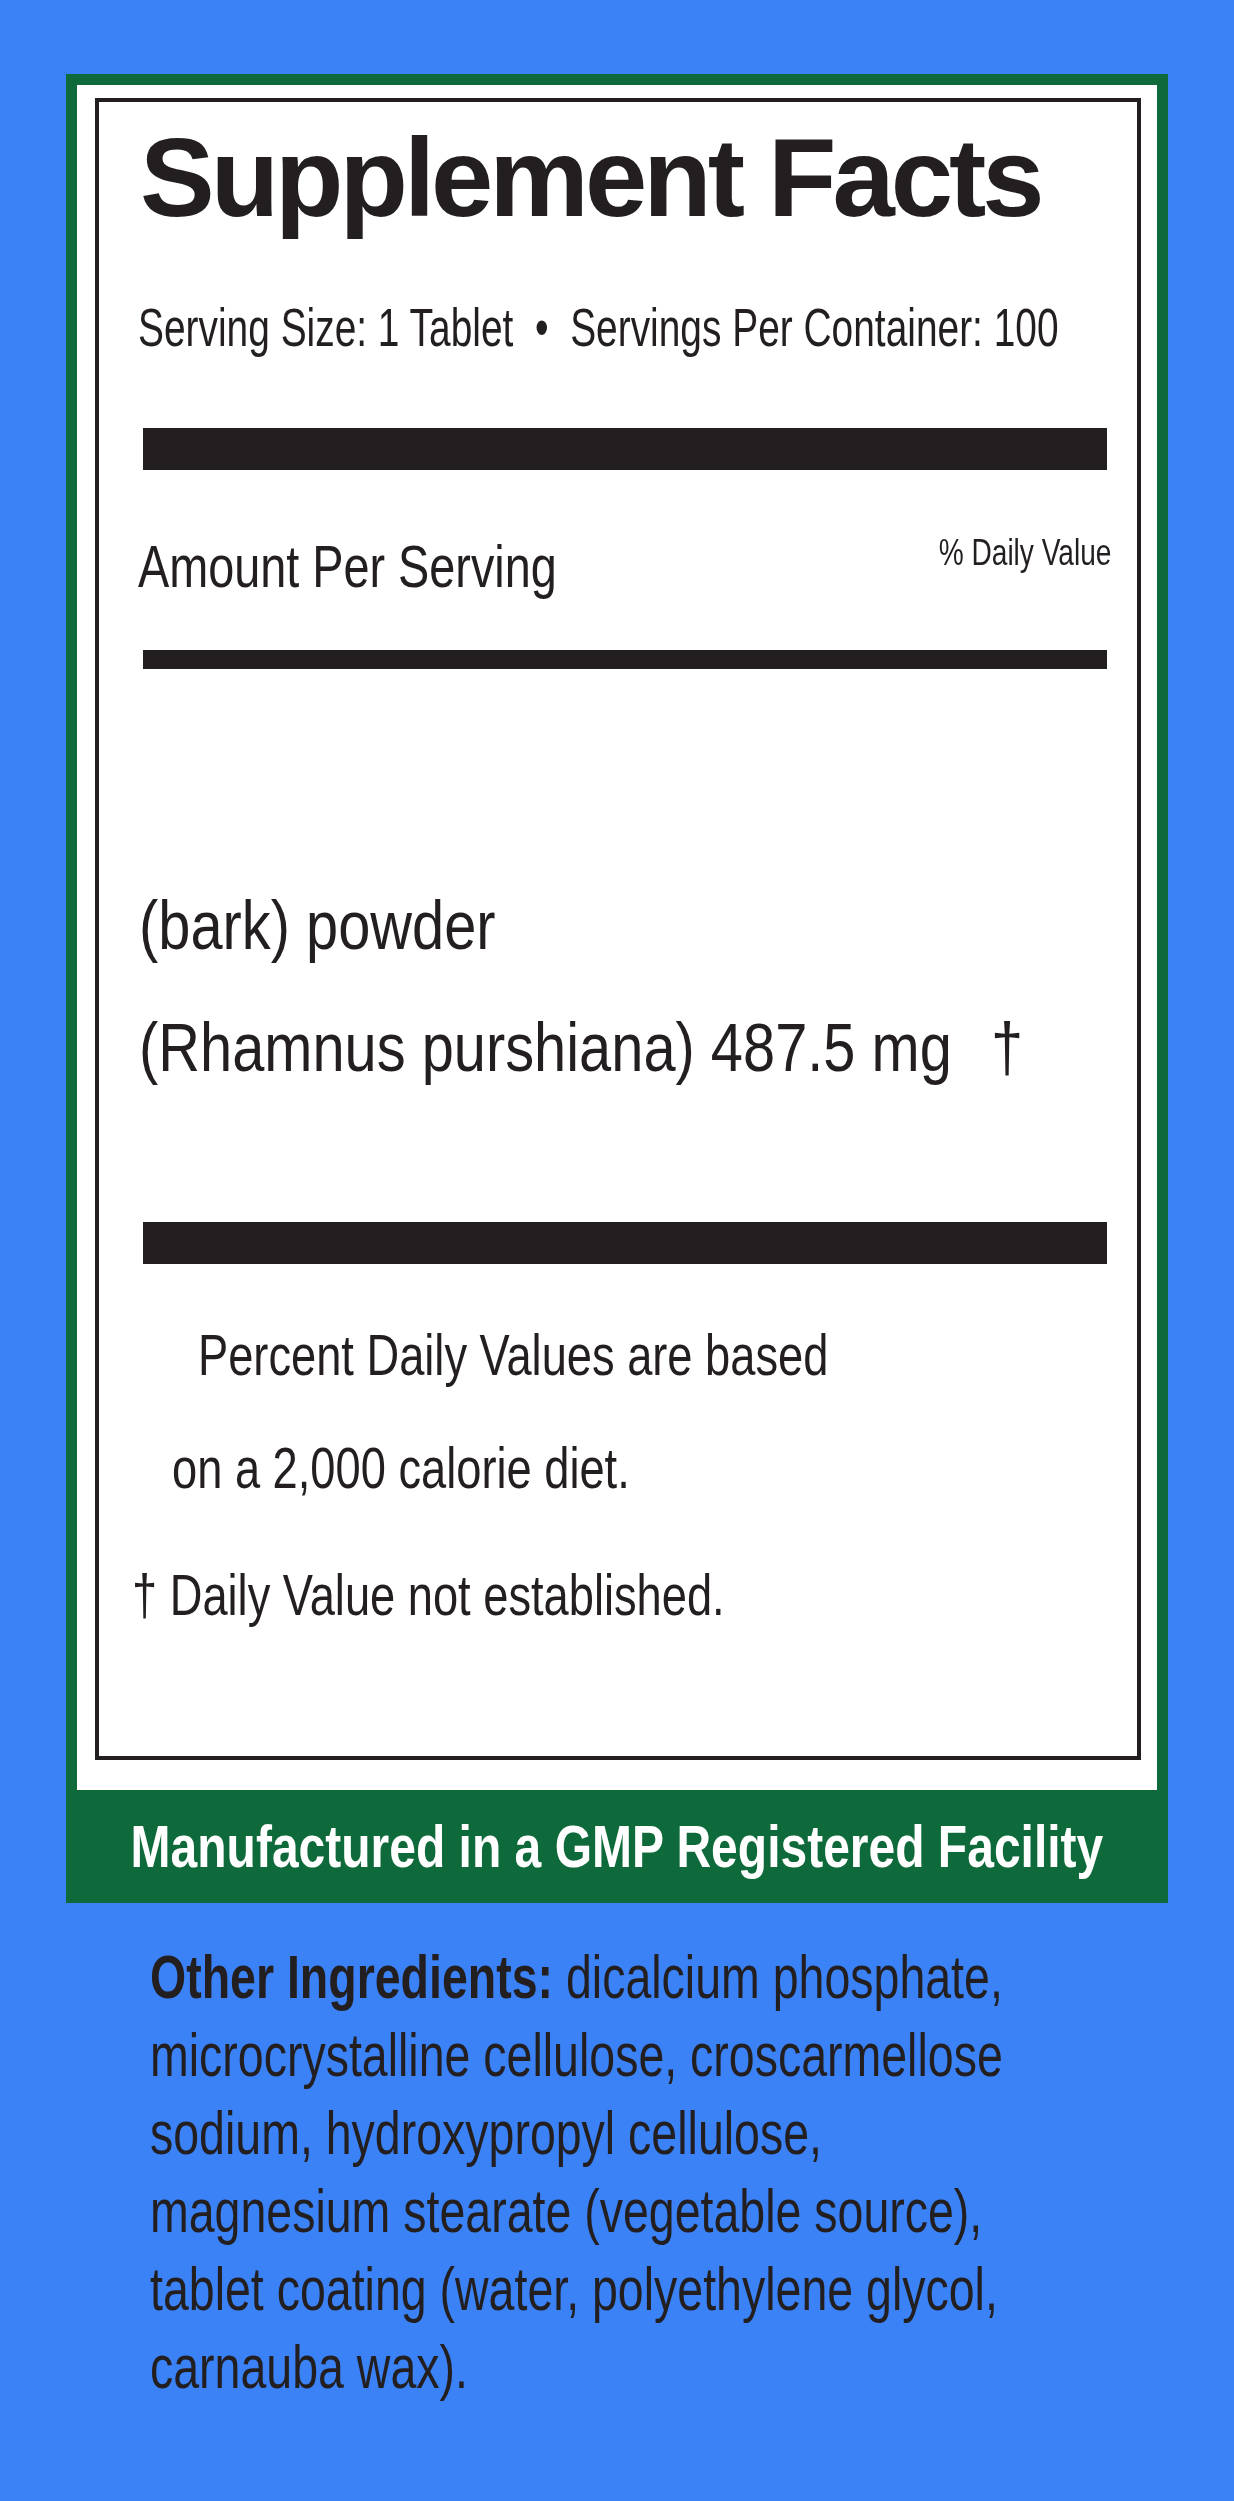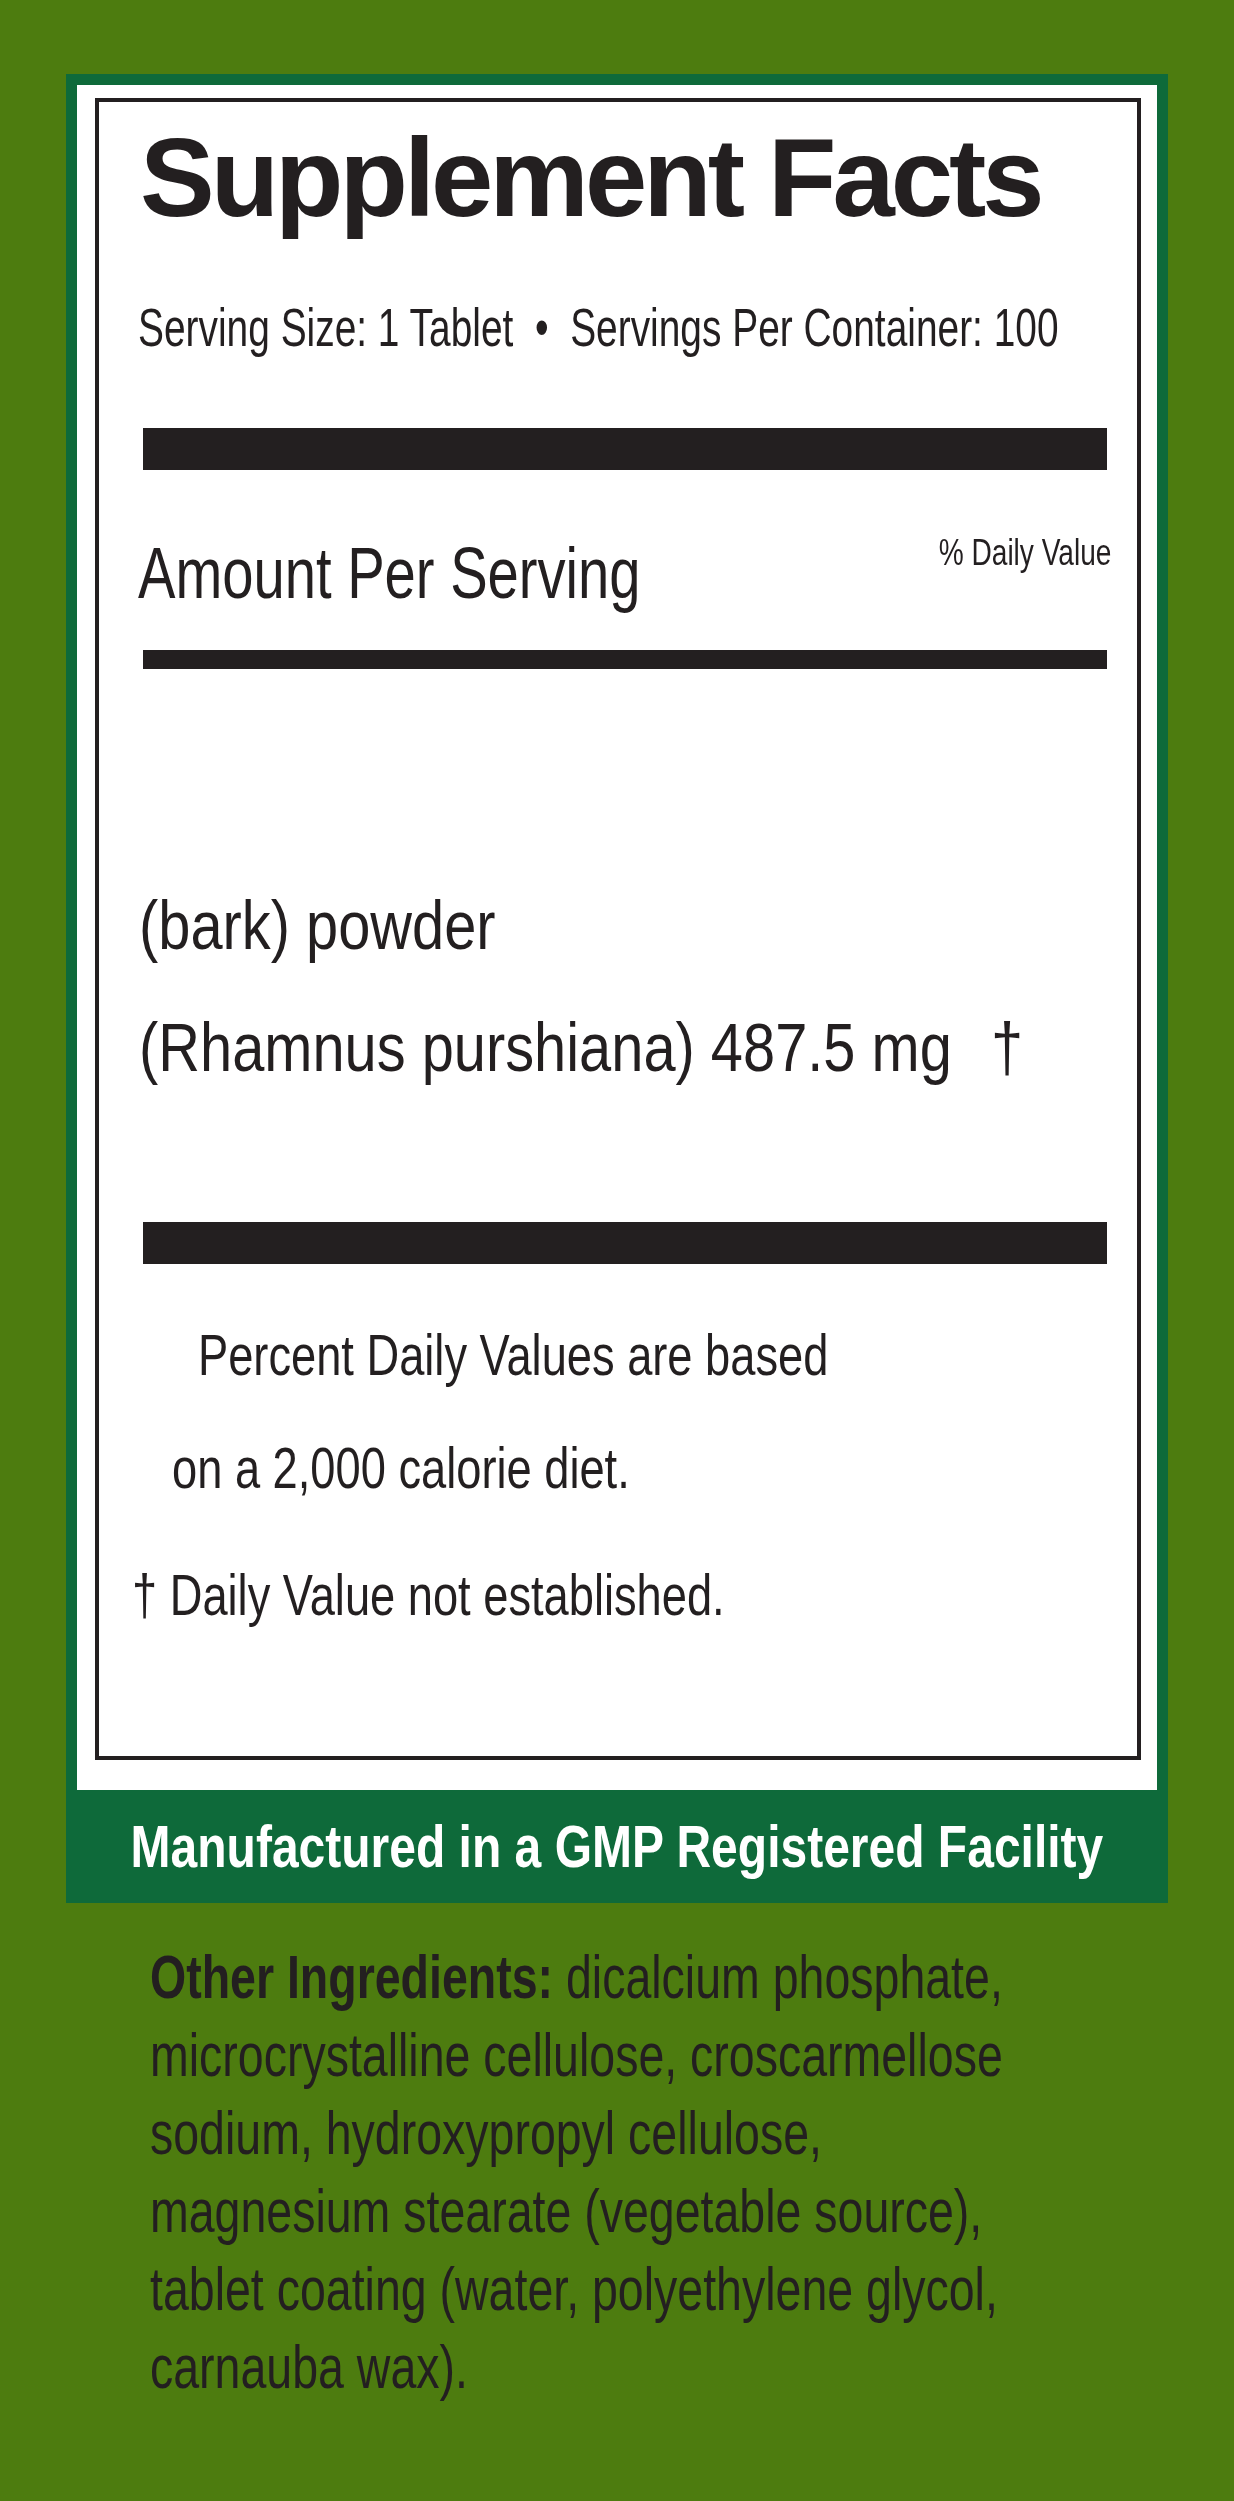--- a/index.html
+++ b/index.html
@@ -3,21 +3,21 @@
 <meta charset="utf-8">
 <style>
   :root{
     --green:#0e6a3a;
     --ink:#231f20;
   }
   html,body{margin:0;padding:0;background:#ffffff;}
   .page{
     position:relative;
     width:1234px;height:2501px;
-    background:#4d7c0f;
+    background:#3b82f6;
     font-family:"Liberation Sans",sans-serif;
     color:var(--ink);
     overflow:hidden;
   }
   .abs{position:absolute;}
   
   .green-frame{left:66px;top:74px;width:1102px;height:1829px;background:var(--green);}
   .white-inner{left:77px;top:85px;width:1080px;height:1705px;background:#ffffff;}
   .black-box{
     left:95px;top:98px;width:1046px;height:1662px;
@@ -28,21 +28,21 @@
     left:140px;top:122px;
     font-size:112px;font-weight:bold;letter-spacing:-4px;line-height:1;
     white-space:pre;
   }
   .serving-line{left:138px;top:296px;font-size:54px;line-height:1.15;}
   .serving-line .cond{transform:scaleX(0.72);}
   .bar{left:143px;width:964px;background:var(--ink);}
   .bar1{top:428px;height:42px;}
   .bar2{top:650px;height:19px;}
   .bar3{top:1222px;height:42px;}
-  .amount-header{left:138px;top:532px;font-size:72px;line-height:1.15;}
+  .amount-header{left:138px;top:532px;font-size:60px;line-height:1.15;}
   .amount-header .cond{transform:scaleX(0.78);}
   .dv-header{right:123px;top:532px;font-size:36px;line-height:1.15;}
   .dv-header .cond{transform:scaleX(0.78);transform-origin:100% 50%;}
   .ing-line{left:139px;font-size:68px;line-height:1.15;}
   .ing-line .cond{transform:scaleX(0.85);}
   .ing1{top:762px;}
   .ing2{top:886px;}
   .ing3{top:1008px;}
   .dagger{display:inline-block;margin-left:46px;}
   .fn{font-size:58px;line-height:1.15;}

